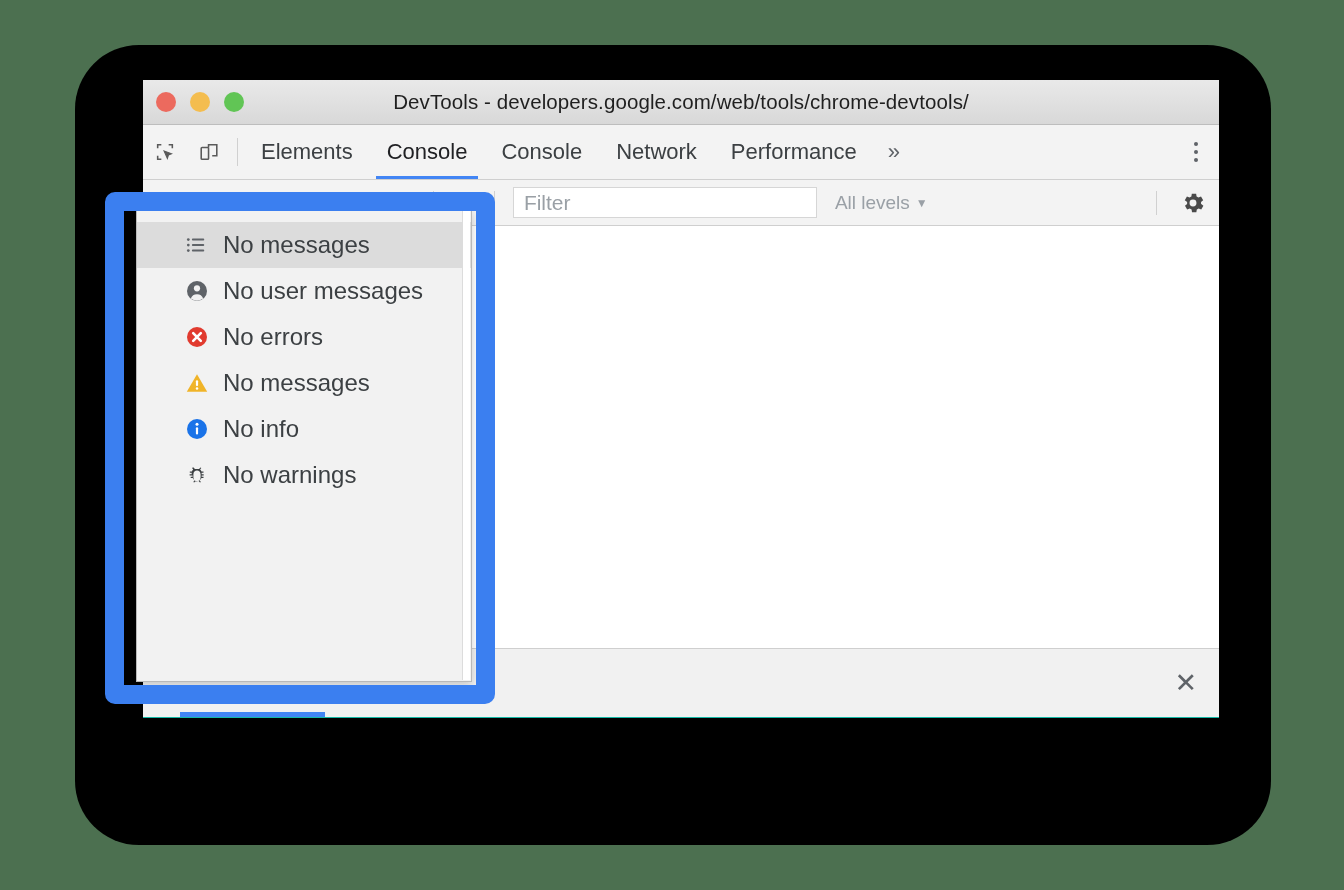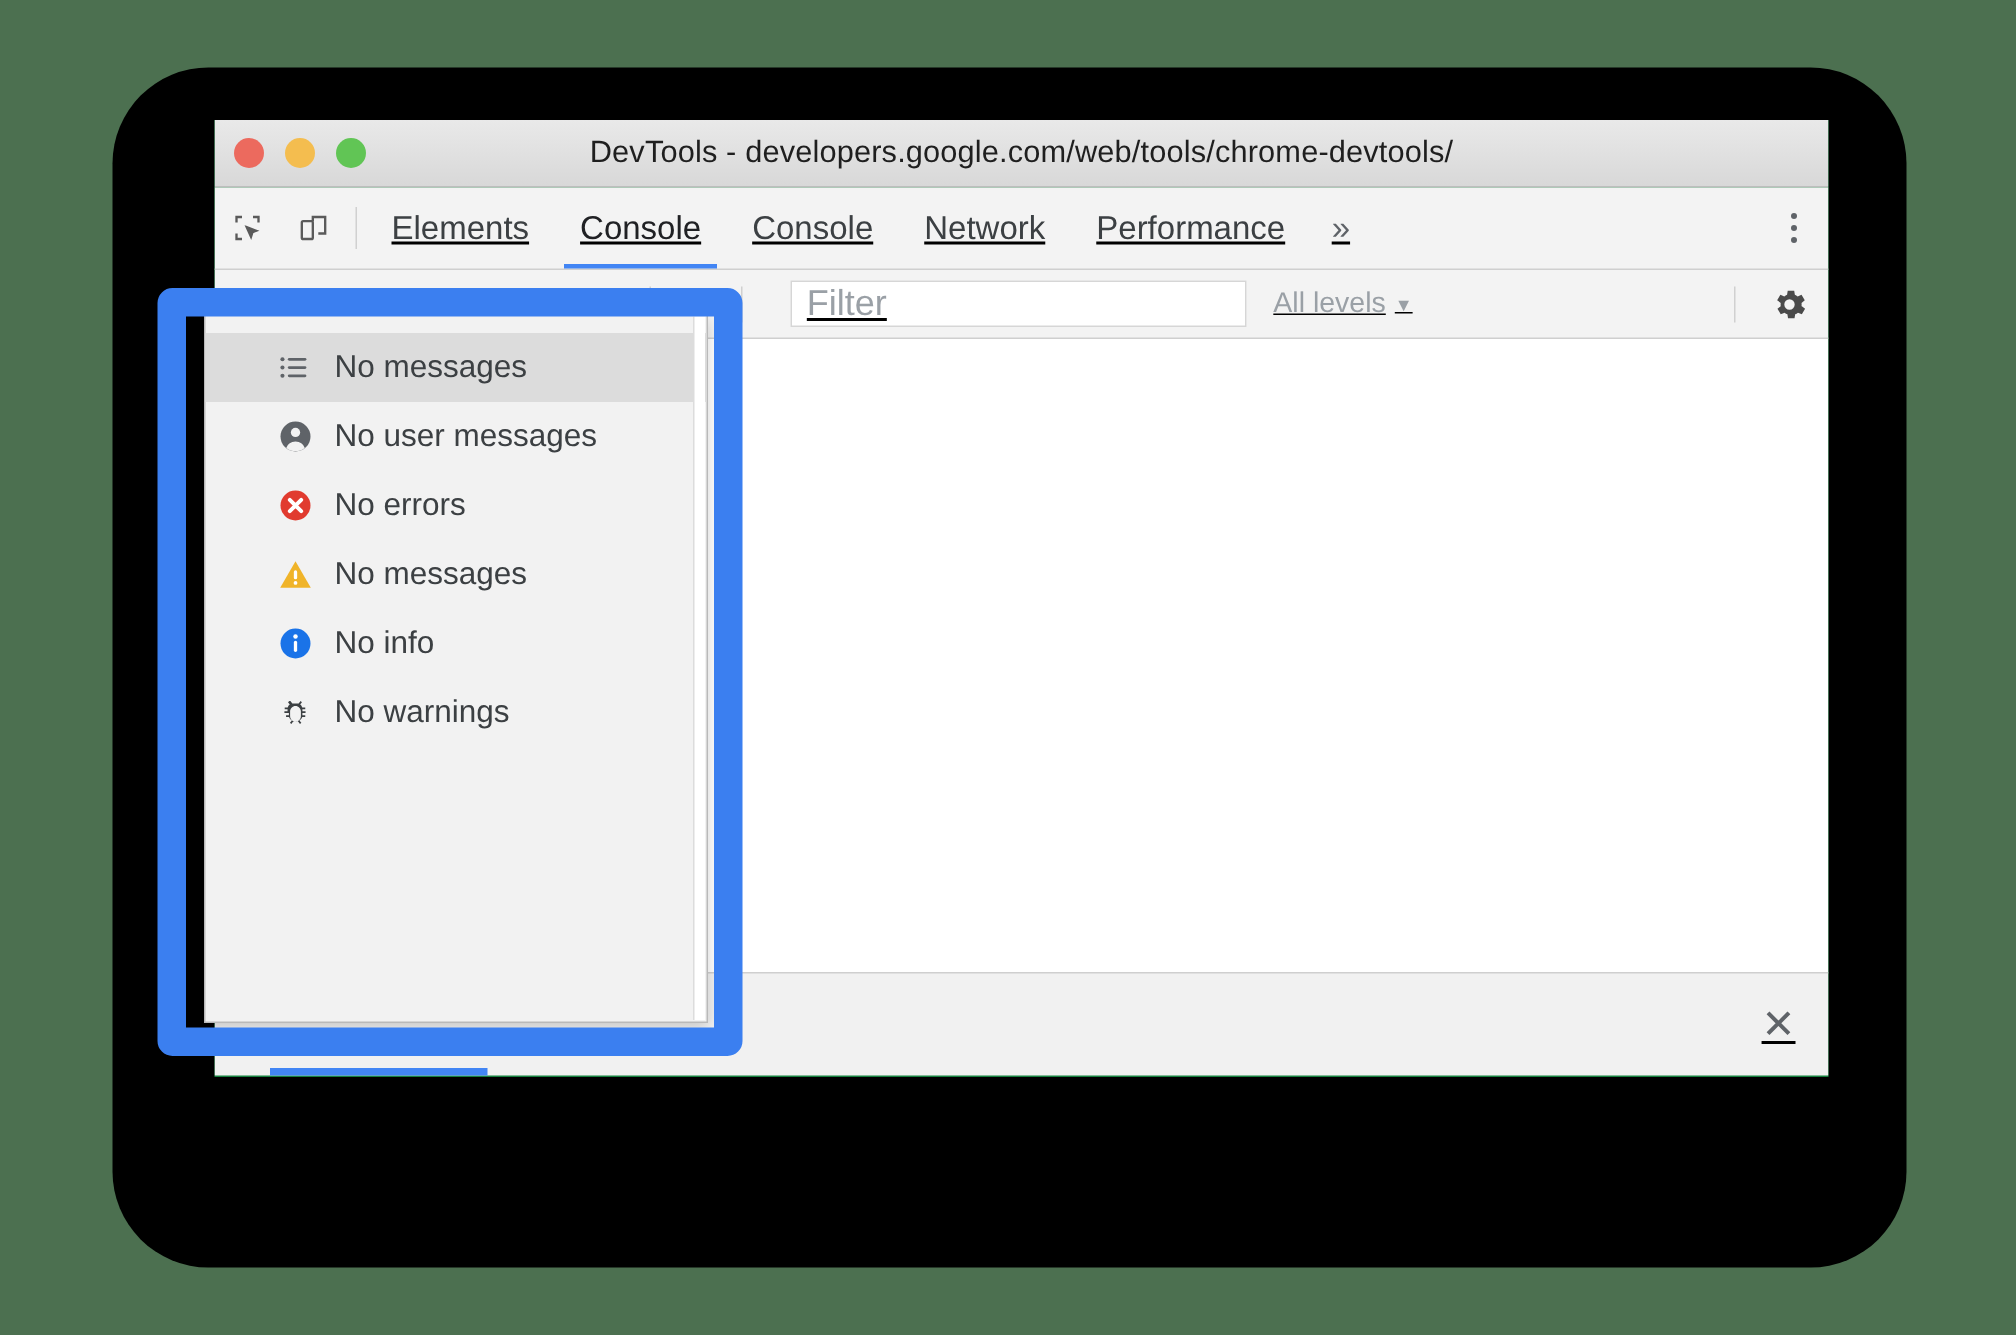--- a/index.html
+++ b/index.html
@@ -24,24 +24,23 @@
     border-radius: 64px;
   }
 
   
   #window {
     position: absolute;
     left: 143px;
     top: 80px;
     width: 1076px;
     height: 638px;
-    background: #15803d;
+    background: #14b8a6;
     box-shadow: 0 2px 14px rgba(0,0,0,.45);
     overflow: hidden;
-    text-decoration: underline;
   }
 
   
   #titlebar {
     height: 45px;
     background: linear-gradient(#e9e9e9, #d8d8d8);
     border-bottom: 1px solid #bdbdbd;
     display: flex;
     align-items: center;
     position: relative;
@@ -123,26 +122,26 @@
     align-items: center;
     padding-left: 8px;
   }
   .ct-icon { width: 40px; display: flex; align-items: center; justify-content: center; color: #5a5a5a; }
   .caret { font-size: 13px; color: #5f6368; padding: 0 8px; }
   #filter-input {
     width: 304px;
     height: 31px;
     background: #ffffff;
     border: 1px solid #d6d6d6;
-    font-size: 24px;
+    font-size: 21px;
     color: #9aa0a6;
     display: flex;
     align-items: center;
     padding: 0 10px;
-    margin-left: 22px;
+    margin-left: 8px;
   }
   #levels-select {
     font-size: 19px;
     color: #9aa0a6;
     margin-left: 18px;
     display: flex;
     align-items: center;
     gap: 6px;
     justify-content: space-between;
   }
@@ -222,21 +221,21 @@
     height: 18px;
     background: #f7f7f7;
     border: 1px solid #c8c8c8;
     border-bottom: none;
   }
   .menu-item {
     height: 46px;
     display: flex;
     align-items: center;
     padding-left: 48px;
-    font-size: 21px;
+    font-size: 24px;
     color: #3c4043;
   }
   .menu-item.highlighted { background: #dcdcdc; }
   .mi-icon {
     width: 36px;
     display: flex;
     align-items: center;
     justify-content: flex-start;
     flex: 0 0 36px;
   }

